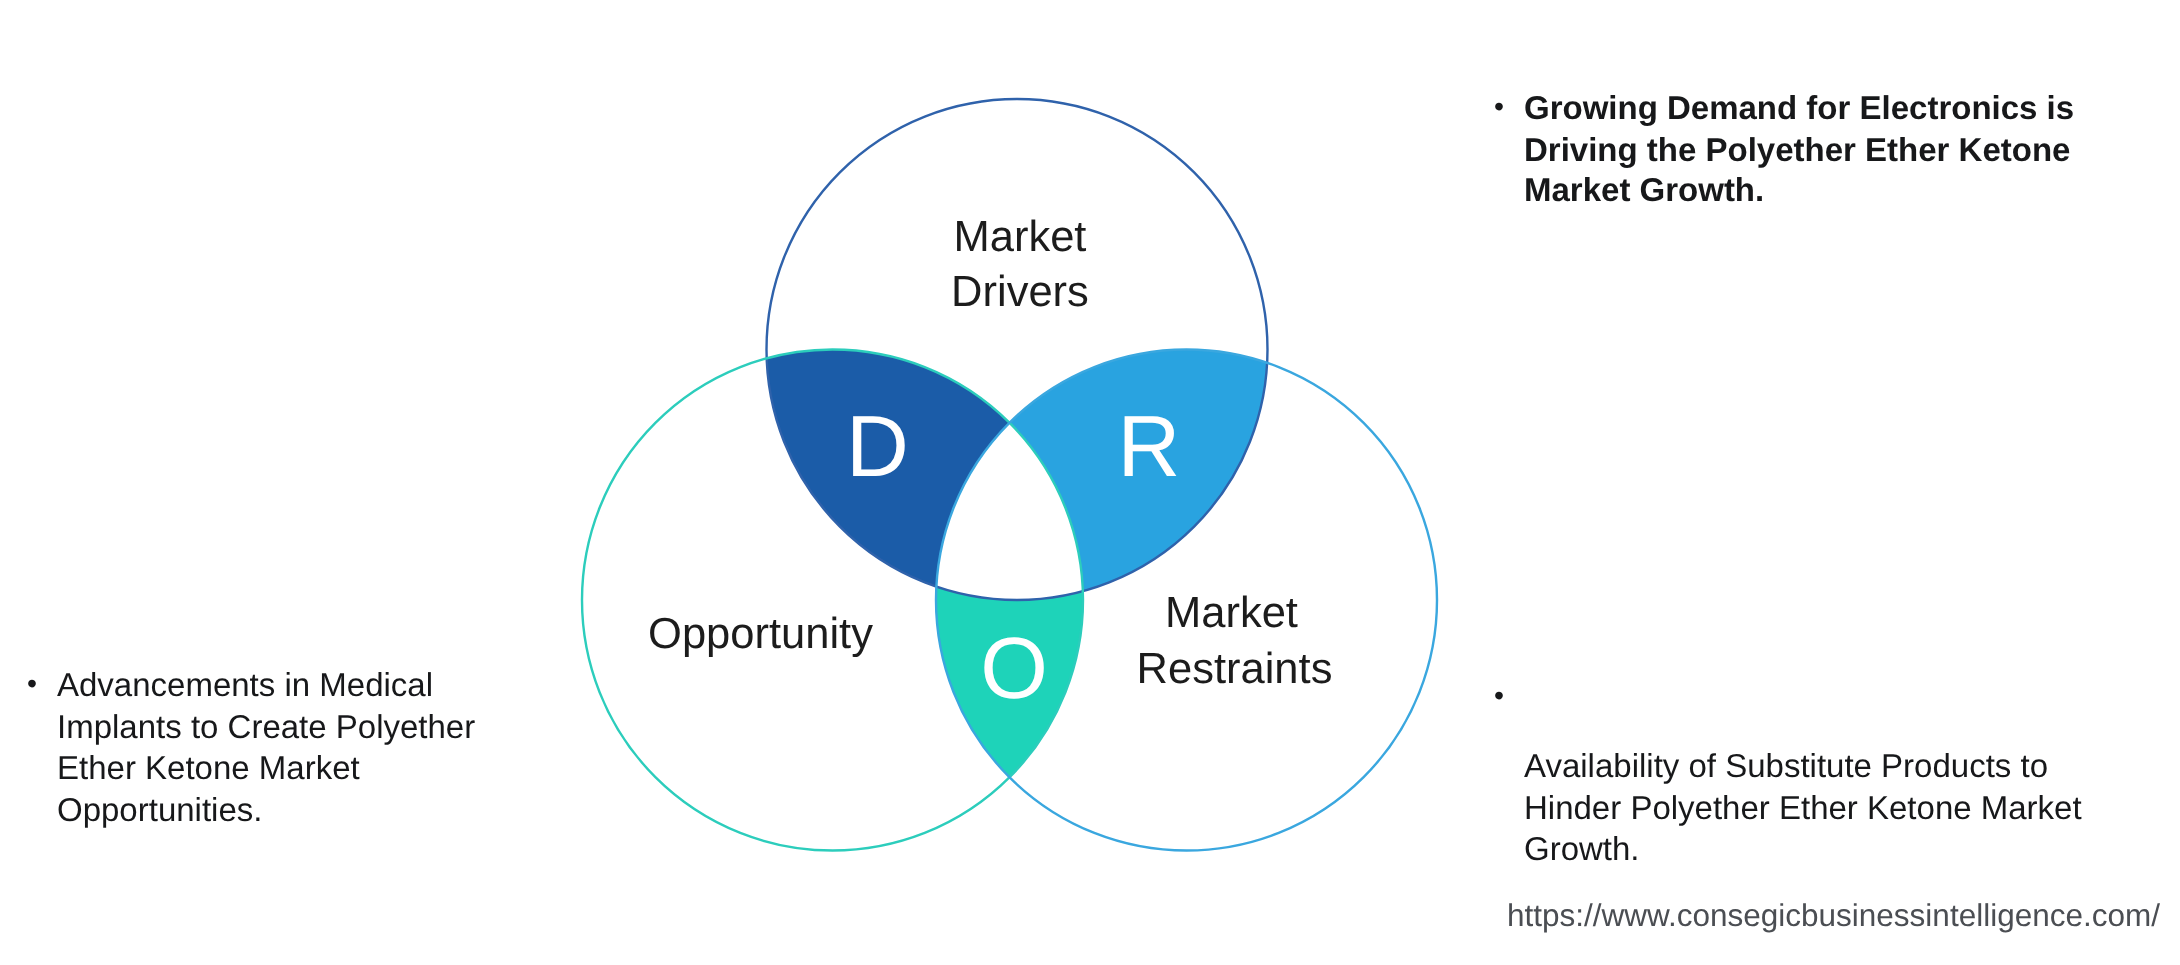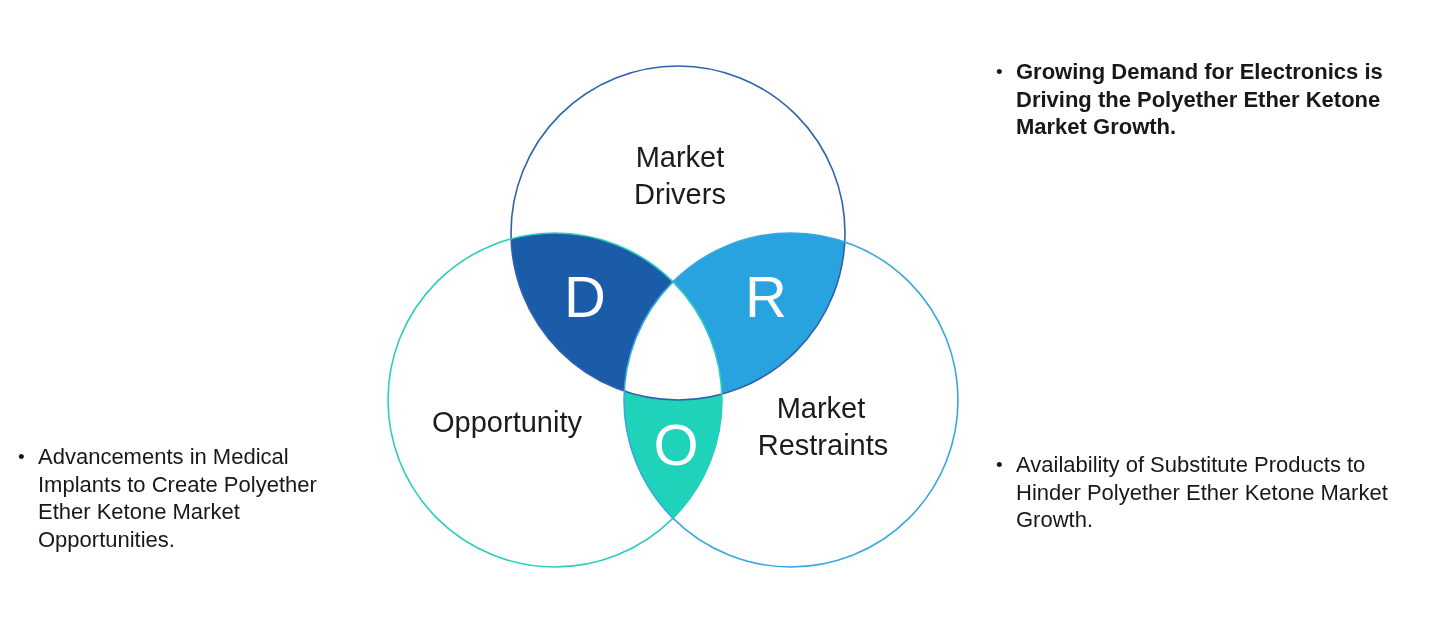--- a/index.html
+++ b/index.html
@@ -47,21 +47,21 @@
     color: #17181a;
   }
   .bullet .bullet-text {
     display: block;
   }
   #bullet-top-right   { left: 996px; top: 58px;  }
   #bullet-top-right   .bullet-text { max-width: 378px; font-weight: bold; }
   #bullet-bottom-left { left: 18px;  top: 443px; }
   #bullet-bottom-left .bullet-text { max-width: 320px; }
   #bullet-bottom-right{ left: 996px; top: 451px; }
-  #bullet-bottom-right .bullet-text { max-width: 420px; }
+  #bullet-bottom-right .bullet-text { max-width: 420px; margin-top: 46px; }
   #footer-url {
     position: absolute;
     right: 13px;
     top: 599px;
     font-size: 21px;
     color: #4b4e53;
     white-space: nowrap;
   }
 </style>
 </head>
@@ -120,14 +120,15 @@
   <div class="bullet" id="bullet-bottom-left">
     <span class="dot">•</span>
     <span class="bullet-text">Advancements in Medical Implants to Create Polyether Ether Ketone Market Opportunities.</span>
   </div>
 
   <div class="bullet" id="bullet-bottom-right">
     <span class="dot">•</span>
     <span class="bullet-text">Availability of Substitute Products to Hinder Polyether Ether Ketone Market Growth.</span>
   </div>
 
+  <div id="footer-url">https://www.consegicbusinessintelligence.com/</div>
 
 </div>
 
 </body></html>

